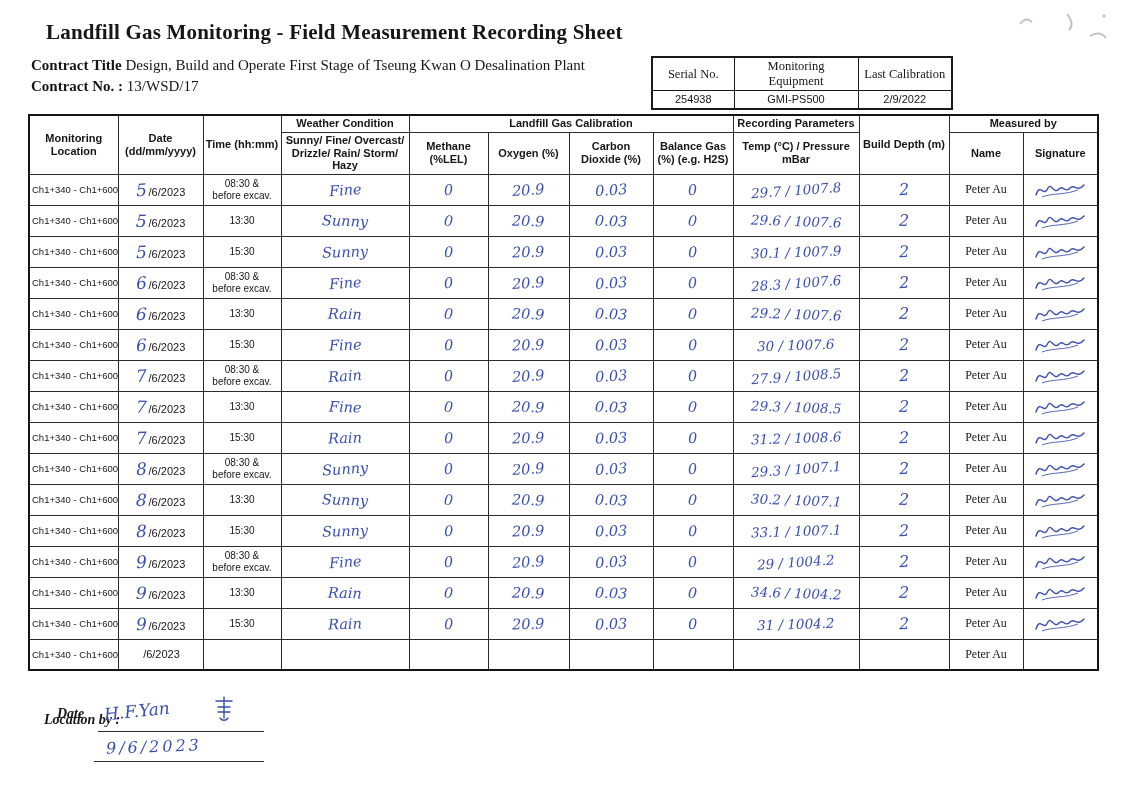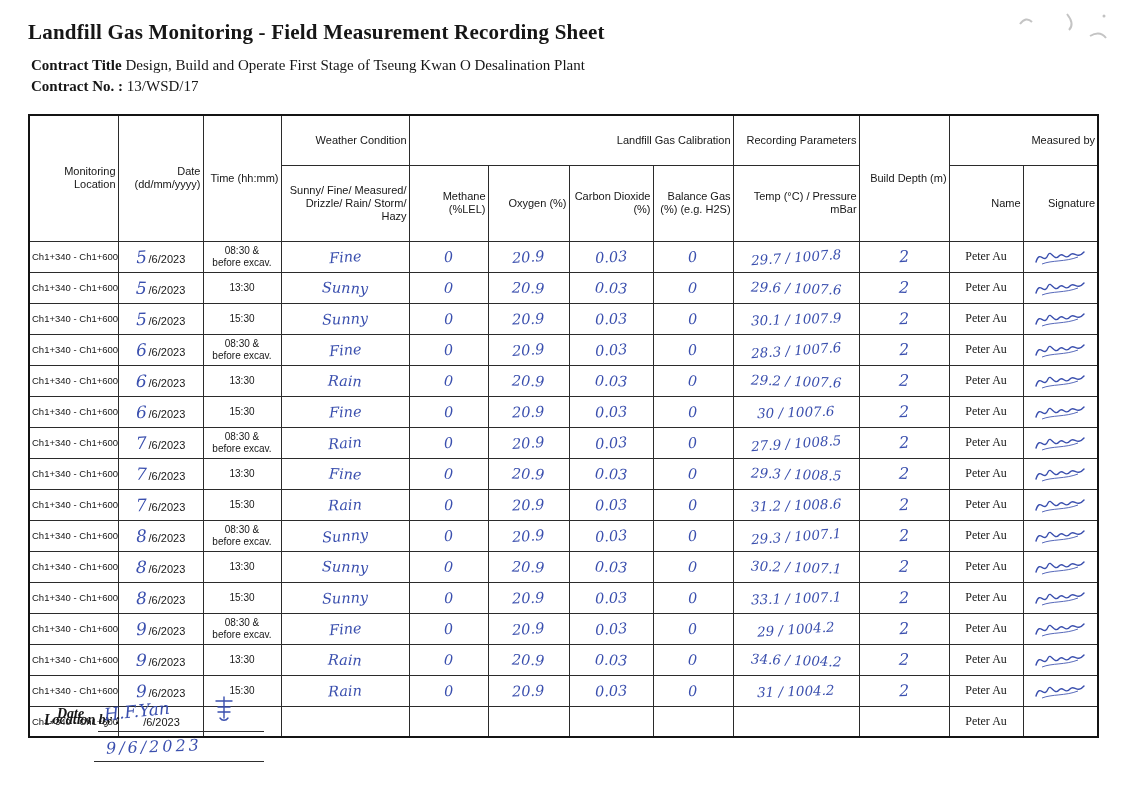--- a/index.html
+++ b/index.html
@@ -1,34 +1,34 @@
 <!DOCTYPE html>
 <html><head>
 <meta charset="utf-8">
 <style>
   * { margin:0; padding:0; box-sizing:border-box; }
   html,body { width:1123px; height:794px; }
   body { background:#d8d8d8; font-family:"Liberation Serif", serif; }
   .sheet { position:relative; width:1123px; height:794px; background:#ffffff; color:#161616; overflow:hidden; }
 
-  .title { position:absolute; left:28px; top:20px; font-size:21px; font-weight:700; letter-spacing:.2px; }
+  .title { position:absolute; left:46px; top:20px; font-size:21px; font-weight:700; letter-spacing:.2px; }
   .contract-line { position:absolute; left:31px; font-size:15px; white-space:nowrap; }
   .l1 { top:57px; }
   .l2 { top:78px; }
   .b { font-weight:700; }
 
   table.equip { position:absolute; left:651px; top:56px; border-collapse:collapse; border:2px solid #1a1a1a; background:#fff; }
   table.equip th, table.equip td { border:1px solid #1a1a1a; text-align:center; padding:1px 5px; font-weight:400; }
   table.equip th { font-size:12.5px; font-family:"Liberation Serif", serif; }
   table.equip td { font-size:11px; font-family:"Liberation Sans", sans-serif; height:18px; }
   .eqc1 { width:82px; } .eqc2 { width:124px; } .eqc3 { width:94px; }
 
   table.main { position:absolute; left:28px; top:114px; width:1069px; border-collapse:collapse; table-layout:fixed; border:2px solid #141414; background:#fff; }
   table.main th, table.main td { border:1px solid #2b2b2b; overflow:hidden; }
-  table.main thead th { font-family:"Liberation Sans", sans-serif; font-weight:400; font-size:11px; line-height:1.18; padding:18px 2px; text-align:right; vertical-align:middle; }
+  table.main thead th { font-family:"Liberation Sans", sans-serif; font-weight:700; font-size:11px; line-height:1.18; padding:1px 2px; text-align:center; vertical-align:middle; }
   tr.group th { height:17px; }
   tr.sub th { height:42px; }
   th.small { font-size:9.5px; }
   th.small2 { font-size:9.5px; }
 
   table.main tbody td { height:31px; text-align:center; vertical-align:middle; padding:0 2px; }
   td.loc { font-family:"Liberation Sans", sans-serif; font-size:9.5px; text-align:left; padding-left:2px; white-space:nowrap; }
   td.date { font-family:"Liberation Sans", sans-serif; font-size:11px; white-space:nowrap; }
   td.time { font-family:"Liberation Sans", sans-serif; font-size:10px; line-height:1.2; white-space:pre-line; }
   td.name { font-family:"Liberation Serif", serif; font-size:12px; }
@@ -63,20 +63,34 @@
 
   <div class="contract-line l1">
     <span class="b">Contract Title</span>
     <span>Design, Build and Operate First Stage of Tseung Kwan O Desalination Plant</span>
   </div>
   <div class="contract-line l2">
     <span class="b">Contract No. :</span>
     <span>13/WSD/17</span>
   </div>
 
+  <table class="equip">
+    <tbody>
+        <tr>
+      <th class="eqc1">Serial No.</th>
+      <th class="eqc2">Monitoring Equipment</th>
+      <th class="eqc3">Last Calibration</th>
+    </tr>
+    <tr>
+      <td>254938</td>
+      <td>GMI-PS500</td>
+      <td>2/9/2022</td>
+    </tr>
+  </tbody>
+    </table>
 
   <table class="main">
     <colgroup>
       <col style="width:89px">
         <col style="width:85px">
         <col style="width:78px">
         <col style="width:128px">
       <col style="width:79px">
         <col style="width:81px">
         <col style="width:84px">
@@ -91,21 +105,21 @@
         <th rowspan="2">Monitoring Location</th>
         <th rowspan="2">Date (dd/mm/yyyy)</th>
         <th rowspan="2">Time (hh:mm)</th>
         <th>Weather Condition</th>
         <th colspan="4">Landfill Gas Calibration</th>
         <th>Recording Parameters</th>
         <th rowspan="2">Build Depth (m)</th>
         <th colspan="2">Measured by</th>
       </tr>
       <tr class="sub">
-        <th class="small">Sunny/ Fine/ Measured/ Drizzle/ Rain/ Storm/ Hazy</th>
+        <th class="small">Sunny/ Fine/ Overcast/ Drizzle/ Rain/ Storm/ Hazy</th>
         <th>Methane (%LEL)</th>
         <th>Oxygen (%)</th>
         <th>Carbon Dioxide (%)</th>
         <th class="small">Balance Gas (%) (e.g. H2S)</th>
         <th class="small2">Temp (°C) / Pressure mBar</th>
         <th>Name</th>
         <th>Signature</th>
       </tr>
     </thead>
     <tbody>

